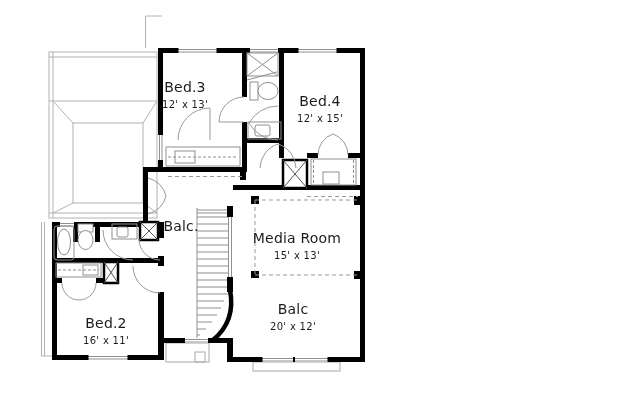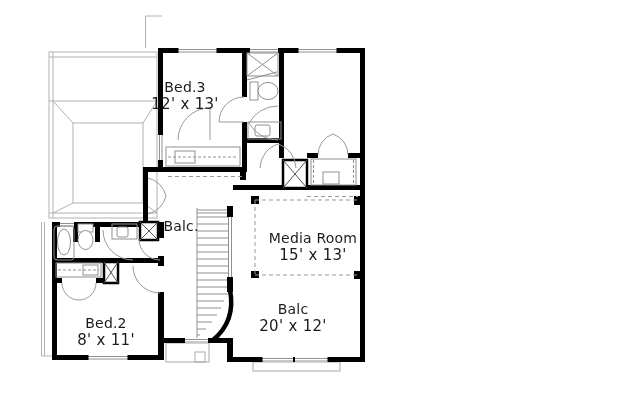--- a/index.html
+++ b/index.html
@@ -2,21 +2,21 @@
 <html><head>
 <meta charset="utf-8">
 <style>
   html,body{margin:0;padding:0;background:#ffffff;}
   #canvas{position:relative;width:620px;height:415px;background:#ffffff;overflow:hidden;
           font-family:"DejaVu Sans","Liberation Sans",sans-serif;}
   #plan-svg{position:absolute;left:0;top:0;}
   .room-label{position:absolute;transform:translate(-50%,-50%);text-align:center;
               color:#1c1c1c;white-space:nowrap;line-height:17px;}
   .room-name{font-size:14px;letter-spacing:.2px;}
-  .room-dims{font-size:15px;letter-spacing:.3px;}
+  .room-dims{font-size:10px;letter-spacing:.3px;}
 </style>
 </head>
 <body>
 
 <div id="canvas">
 
 <svg id="plan-svg" width="620" height="415" viewBox="0 0 620 415">
 
   <g stroke="#b2b2b2" stroke-width="1" fill="none">
     <rect x="49" y="52" width="108" height="166"></rect>
@@ -290,33 +290,37 @@
     <line x1="168" y1="176.5" x2="245" y2="176.5"></line>
   </g>
 
 </svg>
 
 <div class="room-label" style="left:185px;top:96px">
   <div class="room-name">Bed.3</div>
   <div class="room-dims">12' x 13'</div>
 </div>
 
+<div class="room-label" style="left:320px;top:110px">
+  <div class="room-name">Bed.4</div>
+  <div class="room-dims">12' x 15'</div>
+</div>
 
 <div class="room-label" style="left:181px;top:226px">
   <div class="room-name">Balc.</div>
 </div>
 
-<div class="room-label" style="left:313px;top:247px">
+<div class="room-label" style="left:297px;top:247px">
   <div class="room-name">Media Room</div>
   <div class="room-dims">15' x 13'</div>
 </div>
 
 <div class="room-label" style="left:293px;top:318px">
   <div class="room-name">Balc</div>
   <div class="room-dims">20' x 12'</div>
 </div>
 
 <div class="room-label" style="left:106px;top:332px">
   <div class="room-name">Bed.2</div>
-  <div class="room-dims">8' x 11'</div>
+  <div class="room-dims">16' x 11'</div>
 </div>
 
 </div>
 
 </body></html>

